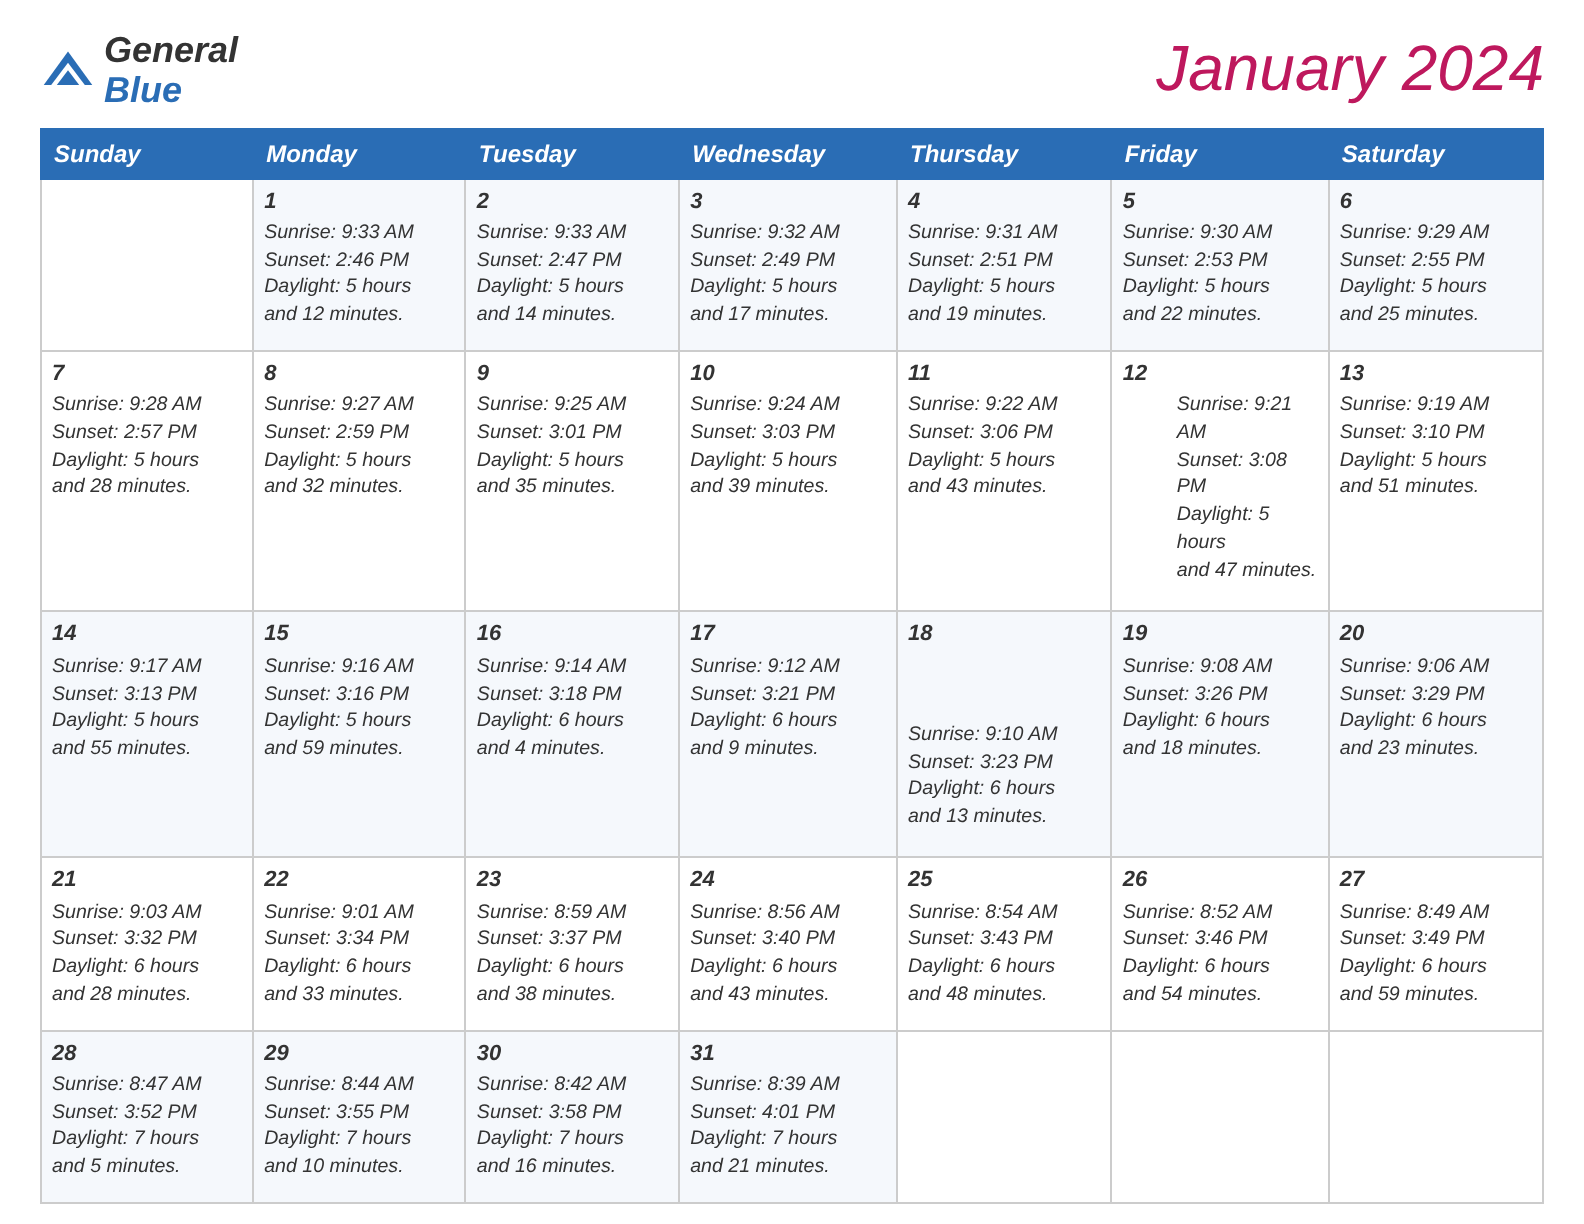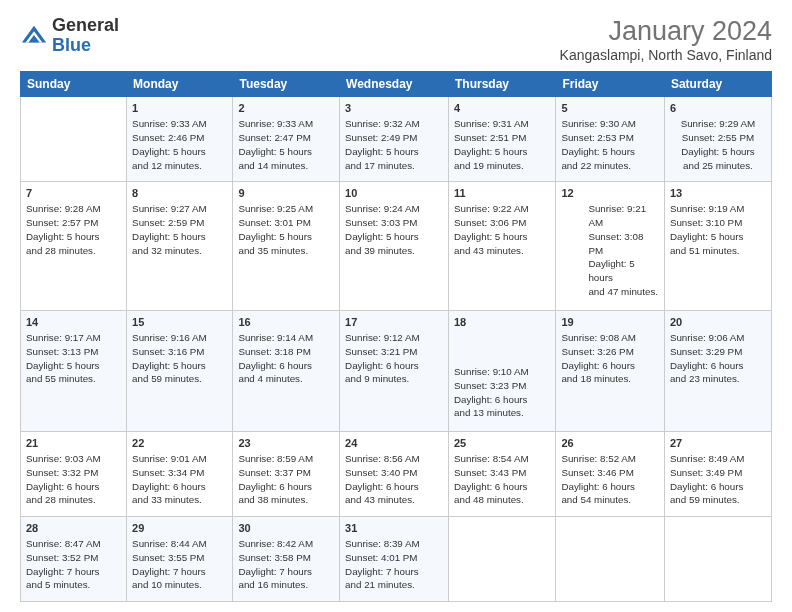--- a/index.html
+++ b/index.html
@@ -9,20 +9,21 @@
       width: 792px;
       height: 612px;
       overflow: hidden;
     }
     .page {
       width: 792px;
       height: 612px;
       padding: 16px 20px 10px 20px;
       display: flex;
       flex-direction: column;
+      font-style: italic;
     }
     .header {
       display: flex;
       justify-content: space-between;
       align-items: flex-start;
       margin-bottom: 8px;
     }
     .logo {
       display: flex;
       align-items: center;
@@ -36,23 +37,23 @@
     .logo-general { color: #333; }
     .logo-blue { color: #2a6db5; }
     .logo-icon {
       width: 28px;
       height: 28px;
     }
     .title-block {
       text-align: right;
     }
     .month-title {
-      font-size: 27px;
+      font-size: 32px;
       font-weight: normal;
-      color: #737373;
+      color: #be185d;
     }
     .subtitle {
       font-size: 14px;
       color: #444;
     }
     .calendar {
       width: 100%;
       border-collapse: collapse;
       flex: 1;
       font-size: 10.5px;
@@ -107,21 +108,20 @@
         <polygon points="15,10 24,22 6,22" fill="#fff"></polygon>
         <polygon points="15,14 21,22 9,22" fill="#2a6db5"></polygon>
       </svg>
       <div class="logo-text">
         <span class="logo-general">General</span><br>
         <span class="logo-blue">Blue</span>
       </div>
     </div>
     <div class="title-block">
       <div class="month-title">January 2024</div>
-      <div class="subtitle">Kangaslampi, North Savo, Finland</div>
     </div>
   </div>
 
   <table class="calendar">
     <thead>
       <tr>
       <th>Sunday</th>
           <th>Monday</th>
           <th>Tuesday</th>
           <th>Wednesday</th>
@@ -163,21 +163,21 @@
           </td>
           <td>
             <span class="day-num">5</span>
             <div class="day-info" style="white-space: pre-line;">Sunrise: 9:30 AM
 Sunset: 2:53 PM
 Daylight: 5 hours
 and 22 minutes.</div>
           </td>
           <td>
             <span class="day-num">6</span>
-            <div class="day-info" style="white-space: pre-line; text-align: center;">Sunrise: 9:29 AM
+            <div class="day-info" style="white-space: pre-line;">Sunrise: 9:29 AM
 Sunset: 2:55 PM
 Daylight: 5 hours
 and 25 minutes.</div>
           </td>
         </tr>
         <tr>
           <td>
             <span class="day-num">7</span>
             <div class="day-info" style="white-space: pre-line;">Sunrise: 9:28 AM
 Sunset: 2:57 PM

